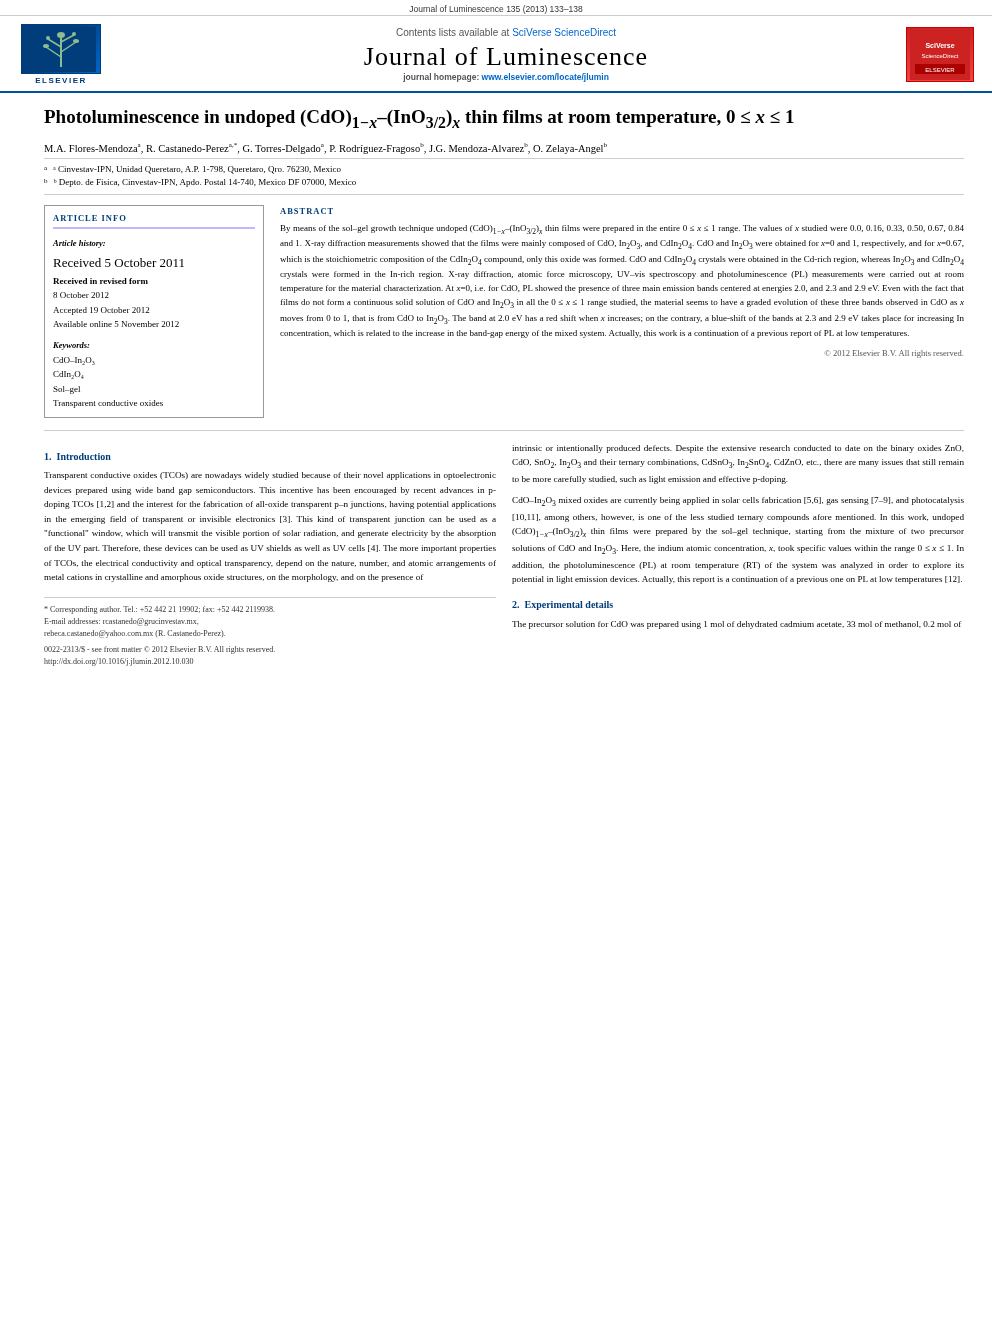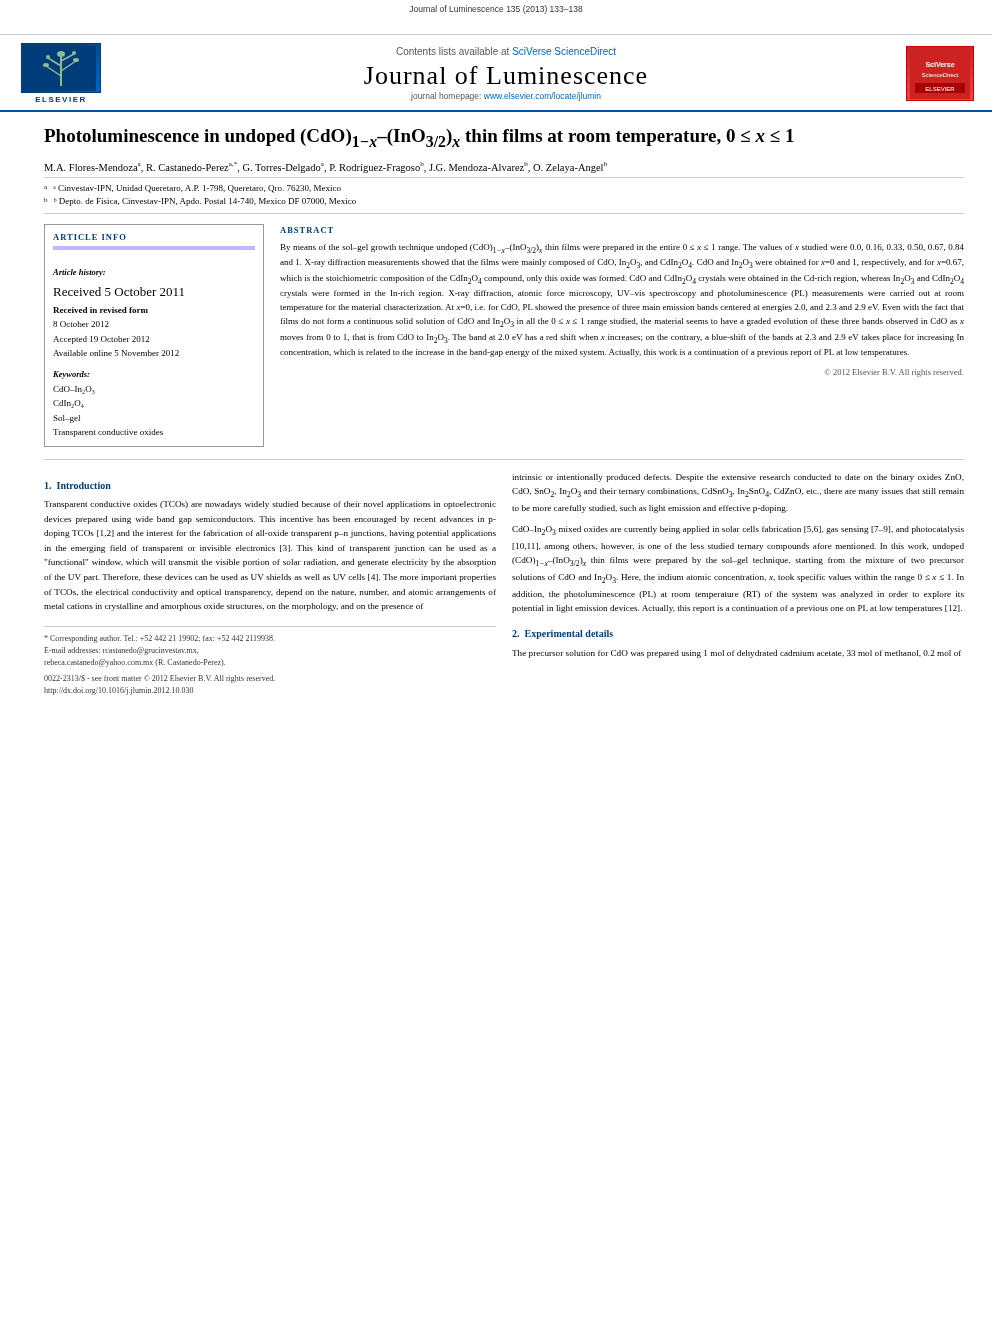--- a/index.html
+++ b/index.html
@@ -9,21 +9,21 @@
       font-size: 10px;
       color: #000;
       width: 992px;
     }
 
     
     .journal-header-bar {
       background: #fff;
       border-bottom: 1px solid #ccc;
       text-align: center;
-      padding: 4px 0 20px 0;
+      padding: 4px 0 1px 0;
       font-size: 8.5px;
       color: #333;
       font-family: Arial, sans-serif;
     }
 
     
     .main-header {
       display: flex;
       align-items: center;
       padding: 8px 16px 6px 16px;
@@ -79,20 +79,21 @@
       font-size: 26px;
       font-family: "Times New Roman", serif;
       color: #000;
       letter-spacing: 1px;
     }
     .homepage-line {
       font-size: 8.5px;
       color: #555;
       font-family: Arial, sans-serif;
       margin-top: 0;
+      font-weight: bold;
     }
     .homepage-line a {
       color: #0066cc;
       text-decoration: none;
     }
     .header-right-logo {
       width: 70px;
       min-width: 70px;
       margin-left: 10px;
     }
@@ -165,23 +166,23 @@
       border: 1px solid #999;
       padding: 6px 8px;
       font-size: 9px;
       line-height: 1.6;
     }
     .article-info-box .section-title {
       font-size: 8.5px;
       font-weight: bold;
       font-variant: small-caps;
       letter-spacing: 1px;
-      margin-bottom: 16px;
+      margin-bottom: 8px;
       color: #003d7a;
-      border-bottom: 4px solid #c4b5fd;
+      border-bottom: 2px solid #c4b5fd;
       padding-bottom: 2px;
     }
     .info-label {
       font-style: italic;
       font-size: 8.5px;
       font-weight: bold;
       display: block;
       margin-top: 4px;
       margin-bottom: 2px;
     }

